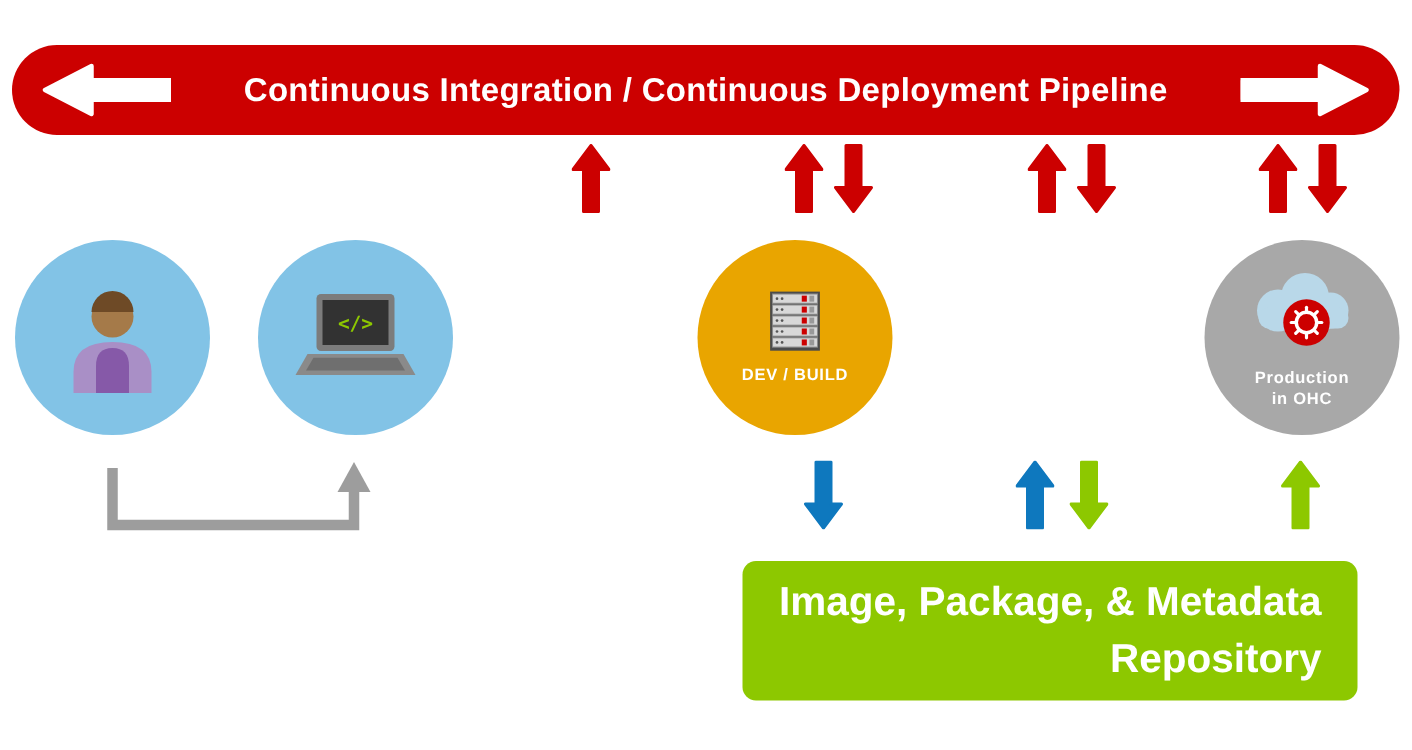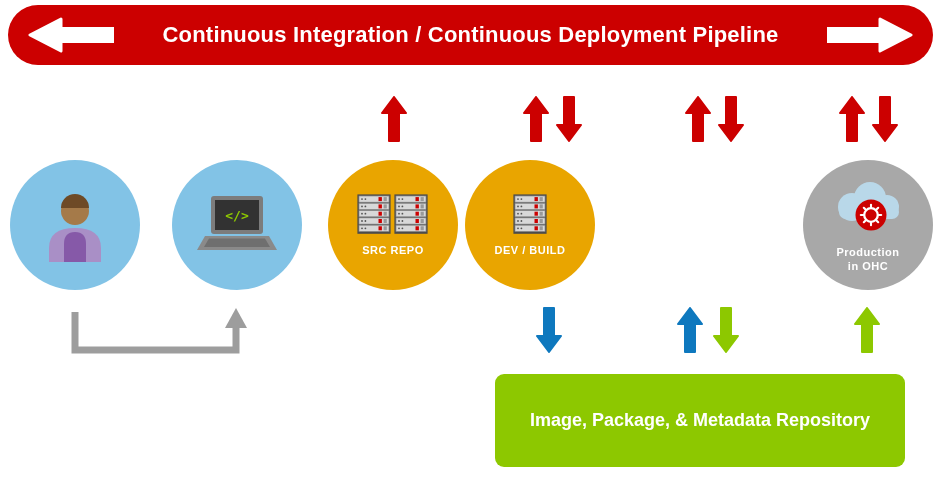--- a/index.html
+++ b/index.html
@@ -8,21 +8,21 @@
     --light-blue:#82C3E6;
     --gray:#A8A8A8;
     --green:#8DC800;
     --blue:#0E78BE;
     --connector-gray:#9D9D9D;
   }
   *{margin:0;padding:0;box-sizing:border-box;}
   body{font-family:"Liberation Sans",sans-serif;background:#fff;}
   .stage{position:relative;width:941px;height:500px;background:#fff;overflow:hidden;}
 
-  .banner{position:absolute;left:8px;top:5px;width:925px;height:60px;background:var(--red);
+  .banner{position:absolute;left:8px;top:30px;width:925px;height:60px;background:var(--red);
     border-radius:30px;display:flex;align-items:center;justify-content:center;text-align:center;}
   .banner-title{color:#fff;font-size:22px;font-weight:bold;letter-spacing:.2px;white-space:nowrap;}
   .banner-arrow{position:absolute;top:calc(50% - 18px);}
   .banner-arrow.left{left:20px;}
   .banner-arrow.right{right:20px;}
 
   .node{position:absolute;top:160px;width:130px;height:130px;border-radius:50%;
     display:flex;flex-direction:column;align-items:center;justify-content:center;gap:8px;}
   .node-blue{background:var(--light-blue);}
   .node-orange{background:var(--orange);}
@@ -37,21 +37,21 @@
   .arrow-blue path{fill:var(--blue);stroke:var(--blue);}
   .arrow-green path{fill:var(--green);stroke:var(--green);}
   .varrow path{stroke-width:2;stroke-linejoin:round;}
 
   .connector{position:absolute;left:56px;top:302px;}
   .connector .line{fill:none;stroke:var(--connector-gray);stroke-width:7;}
   .connector .head{fill:var(--connector-gray);}
 
   .repo-box{position:absolute;left:495px;top:374px;width:410px;height:93px;border-radius:9px;
     background:var(--green);display:flex;align-items:center;justify-content:center;padding:0 24px;}
-  .repo-label{color:#fff;font-size:18px;font-weight:bold;text-align:center;line-height:1.4;}
+  .repo-label{color:#fff;font-size:27px;font-weight:bold;text-align:right;line-height:1.4;}
 </style>
 </head>
 <body>
 
 <svg width="0" height="0" style="position:absolute" aria-hidden="true">
   <defs>
     <g id="srv-row">
       <rect x="0" y="0" width="30" height="6.2" fill="#d8d8d8" stroke="#8a8a8a" stroke-width="0.7"></rect>
       <circle cx="3" cy="3.1" r="0.9" fill="#555"></circle>
       <circle cx="6.4" cy="3.1" r="0.9" fill="#555"></circle>
@@ -115,27 +115,20 @@
   <div class="node node-blue" style="left:172px">
     <svg width="88" height="60" viewBox="0 0 88 60">
       <rect x="18" y="1" width="52" height="38" rx="3" fill="#7c7c7c"></rect>
       <rect x="22" y="5" width="44" height="30" fill="#323232"></rect>
       <text x="44" y="25" text-anchor="middle" font-family="DejaVu Sans Mono, monospace" font-size="13" font-weight="bold" style="fill:var(--green)">&lt;/&gt;</text>
       <path d="M12 41 H76 L84 55 H4 Z" fill="#8a8a8a"></path>
       <path d="M16 43.5 H72 L77 52 H11 Z" fill="#6f6f6f"></path>
     </svg>
   </div>
 
-  <div class="node node-orange" style="left:328px">
-    <svg width="76" height="42" viewBox="0 0 76 42">
-      <use href="#srv-stack" x="4" y="3"></use>
-      <use href="#srv-stack" x="41" y="3"></use>
-    </svg>
-    <div class="node-label">SRC REPO</div>
-  </div>
 
   <div class="node node-orange" style="left:465px">
     <svg width="38" height="42" viewBox="0 0 38 42">
       <use href="#srv-stack" x="4" y="3"></use>
     </svg>
     <div class="node-label">DEV / BUILD</div>
   </div>
 
 
   <div class="node node-gray" style="left:803px">

